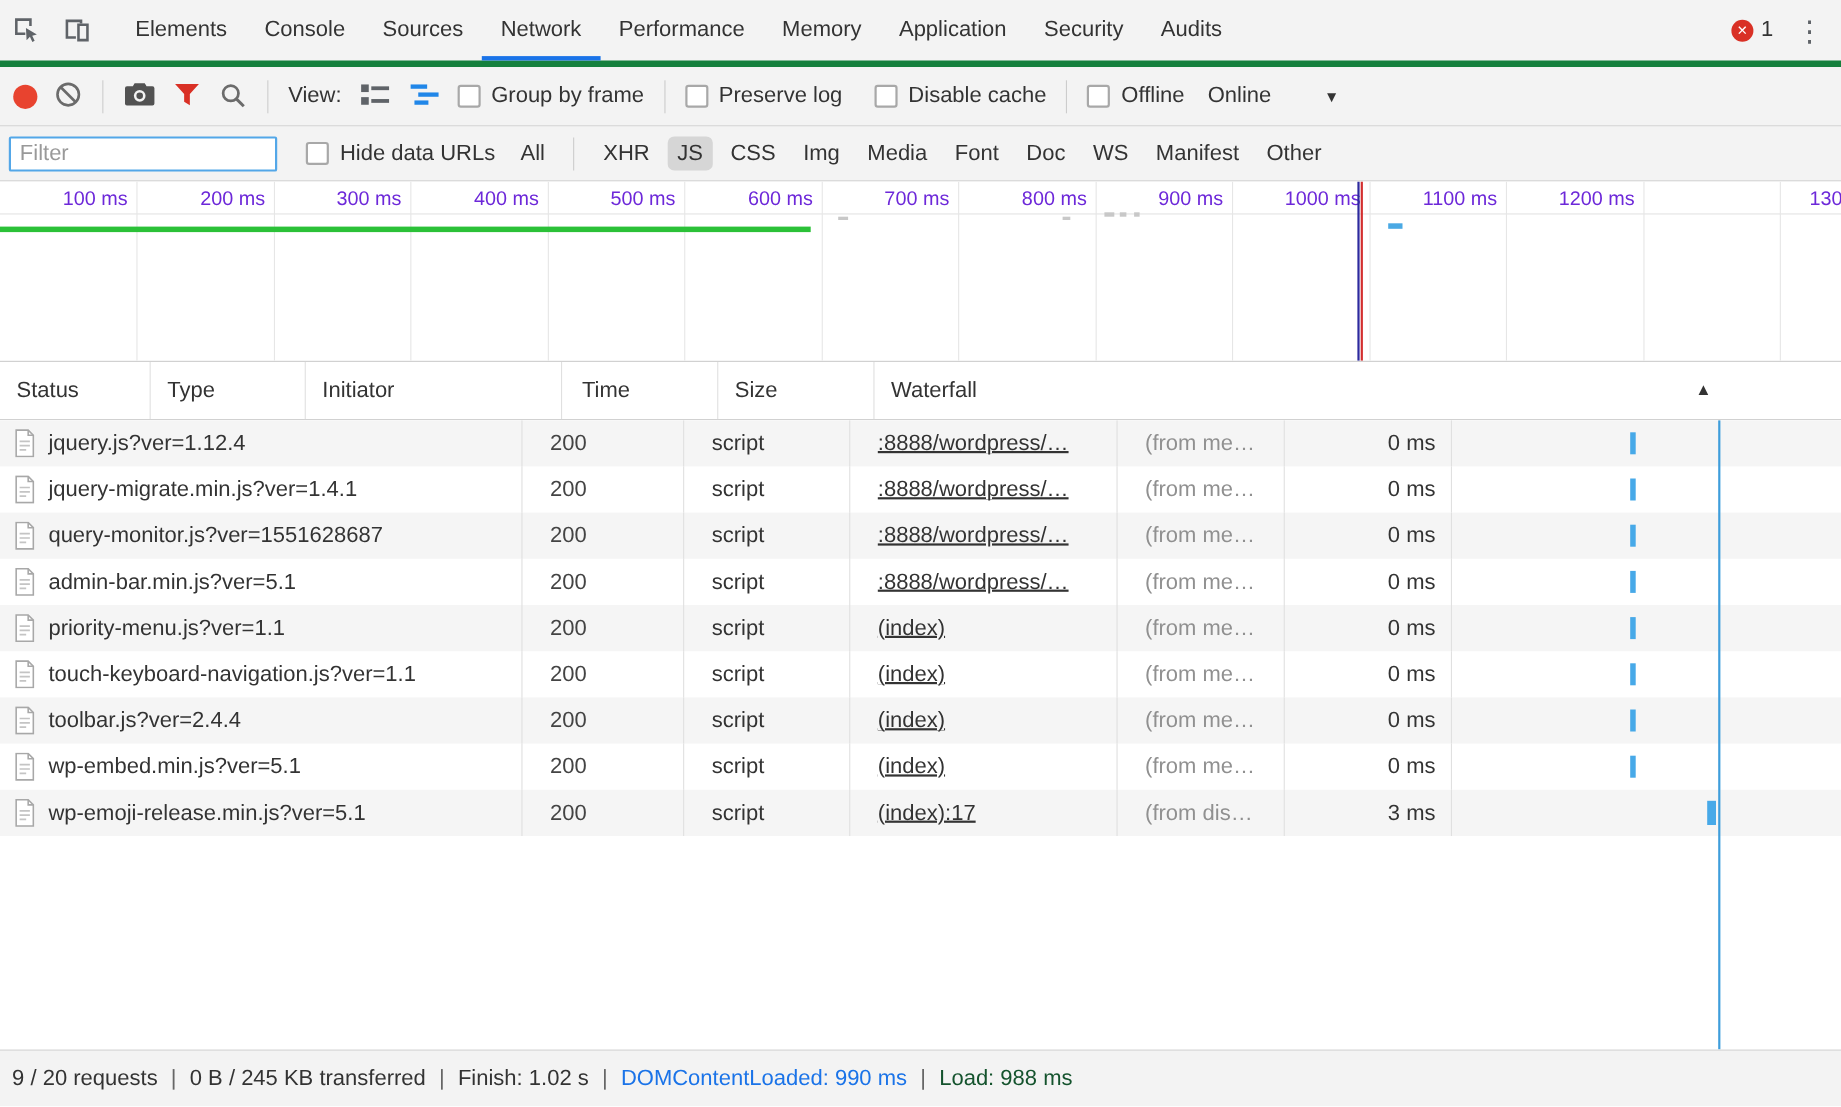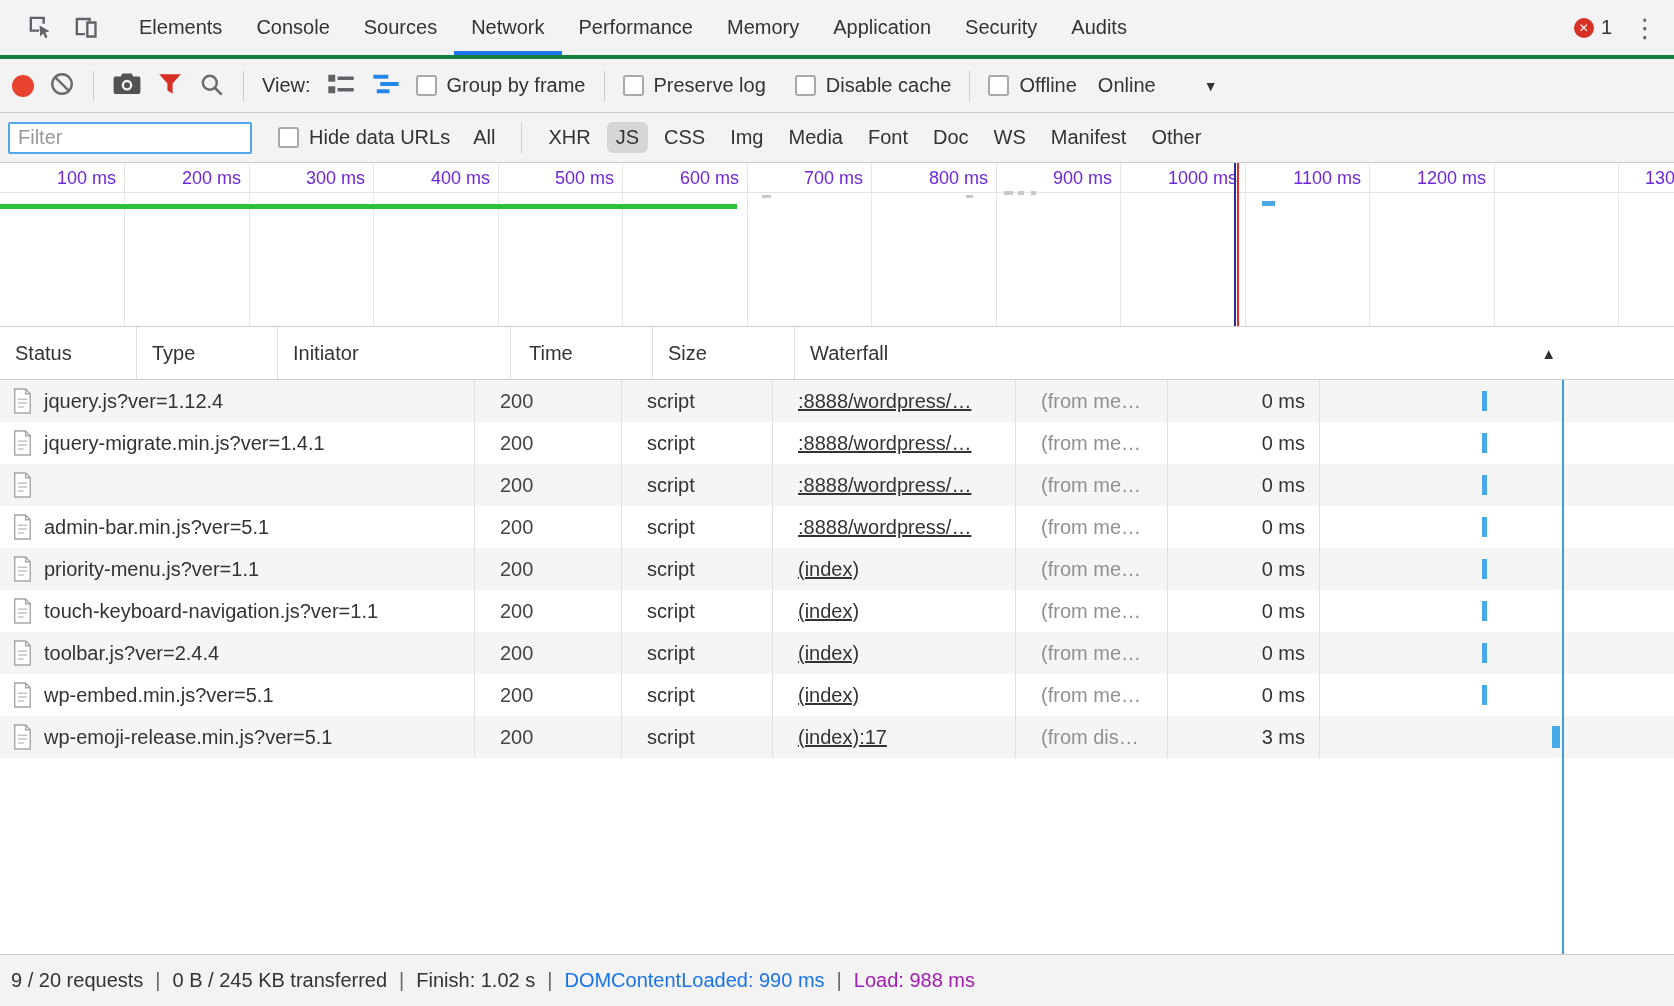--- a/index.html
+++ b/index.html
@@ -1,20 +1,20 @@
 <!DOCTYPE html>
 <html><head>
 <meta charset="utf-8">
 <style>
   html,body{margin:0;padding:0;background:#fff;}
   body{font-family:"Liberation Sans","DejaVu Sans",sans-serif;color:#333;-webkit-font-smoothing:antialiased;}
   .devtools{position:relative;width:1674px;height:1006px;display:flex;flex-direction:column;background:#fff;overflow:hidden;}
 
   
-  .tab-bar{height:55px;min-height:55px;background:#f3f3f3;border-bottom:4px solid #15803d;display:flex;align-items:stretch;font-size:20px;padding-left:16px;}
+  .tab-bar{height:55px;min-height:55px;background:#f3f3f3;border-bottom:6px solid #15803d;display:flex;align-items:stretch;font-size:20px;}
   .icon-btn{display:flex;align-items:center;justify-content:center;width:46px;background:none;border:none;padding:0;cursor:pointer;}
   .tabs{display:flex;align-items:stretch;margin-left:14px;}
   .tab{display:flex;align-items:center;padding:0 17px;position:relative;white-space:nowrap;cursor:default;}
   .tab.selected::after{content:"";position:absolute;left:0;right:0;bottom:0;height:4px;background:#1a73e8;}
   .tab-bar-right{margin-left:auto;display:flex;align-items:center;gap:20px;padding-right:16px;}
   .error-badge{display:flex;align-items:center;gap:7px;}
   .err-circle{width:20px;height:20px;border-radius:50%;background:#d93025;color:#fff;font-size:12px;line-height:20px;text-align:center;display:inline-block;font-weight:bold;}
   .kebab{font-size:26px;color:#5f6368;line-height:1;}
 
   
@@ -73,21 +73,21 @@
   .c-wf{flex:1;border-right:none;position:relative;padding:0;}
   .wf-tick{position:absolute;left:152px;top:11px;width:5px;height:20px;background:#47a9e8;}
   .tr.r-last .wf-tick{left:222px;width:8px;top:10px;height:22px;}
   .wf-event-line{position:absolute;left:1562px;top:0;bottom:0;width:2px;background:#3e9ddb;}
   .fileicon{display:flex;align-items:center;flex:none;}
 
   
   .status-bar{height:51px;min-height:51px;background:#f3f3f3;border-top:1px solid #ccc;display:flex;align-items:center;padding:0 11px;font-size:20px;gap:12px;white-space:nowrap;}
   .sb-sep{color:#666;}
   .sb-dcl{color:#1a73e8;}
-  .sb-load{color:#a21caf;}
+  .sb-load{color:#14532d;}
 </style>
 </head>
 <body>
 
 <div class="devtools">
 
   <header class="tab-bar">
     <button class="icon-btn">
       <span>
         <svg width="28" height="28" viewBox="0 0 24 24">
@@ -328,20 +328,21 @@
 
     <div class="tr">
       <div class="td c-name">
           <span class="fileicon">
             <svg width="21" height="26" viewBox="0 0 16 20">
               <path d="M2 .8h8.4L14 4.4v14.8H2Z" fill="#fff" stroke="#a8a8a8" stroke-width="1.1"></path>
               <path d="M10.4.8v3.6H14" fill="none" stroke="#a8a8a8" stroke-width="1.1"></path>
               <path d="M4.4 8.6h7.2M4.4 11.6h7.2M4.4 14.6h4.6" stroke="#c4c4c4" stroke-width="1.2"></path>
             </svg>
           </span>
+          <span>query-monitor.js?ver=1551628687</span>
         </div>
       <div class="td c-status">200</div>
       <div class="td c-type">script</div>
       <div class="td c-init">
           <span class="ilink">:8888/wordpress/…</span>
         </div>
       <div class="td c-size">(from me…</div>
       <div class="td c-time">0 ms</div>
       <div class="td c-wf">
           <span class="wf-tick"></span>

